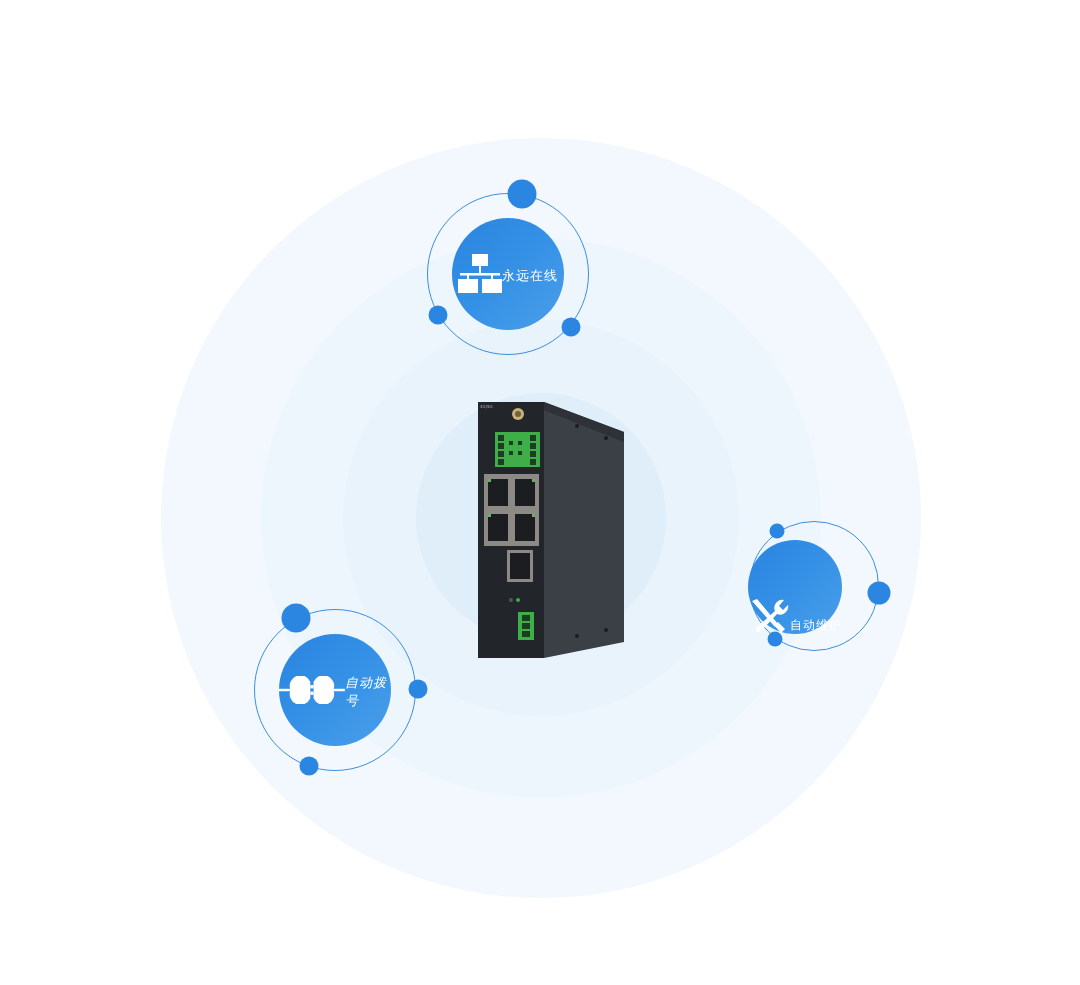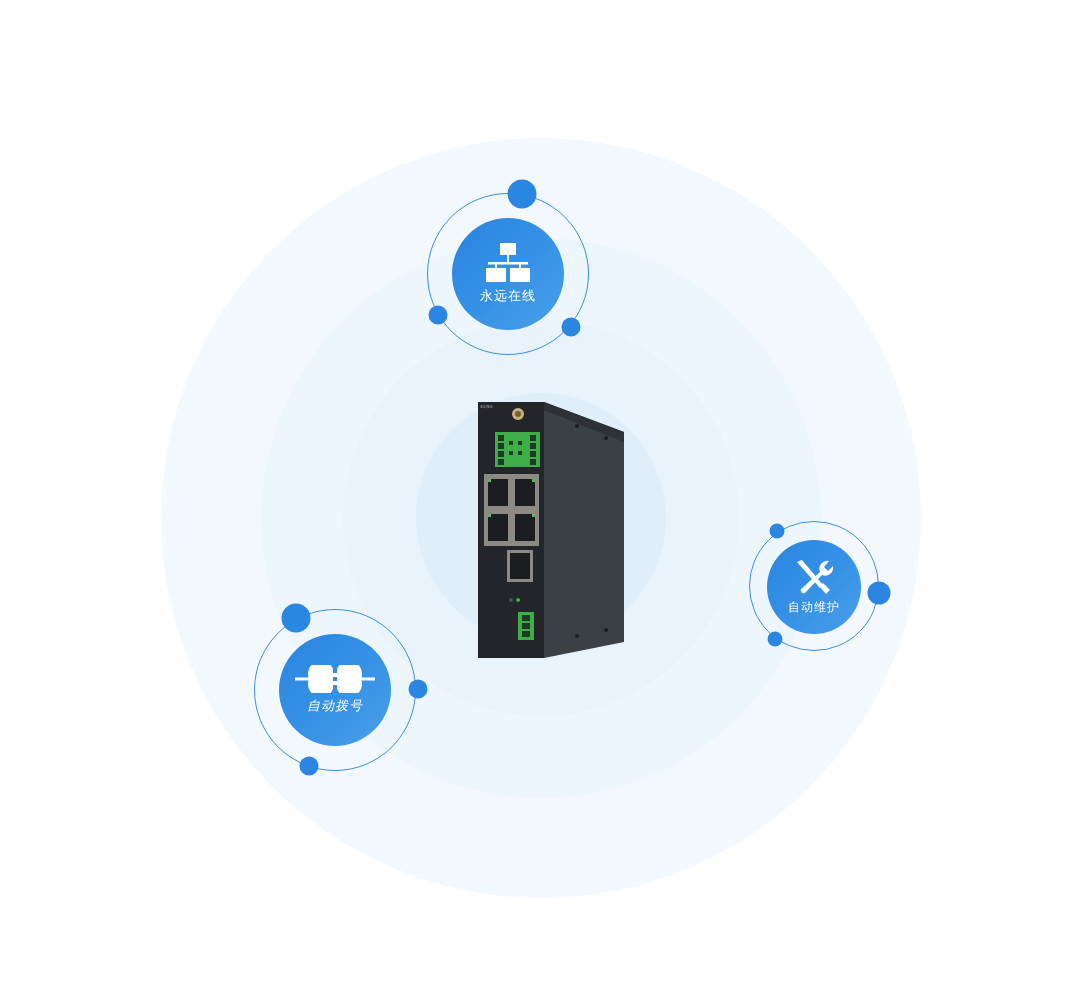--- a/index.html
+++ b/index.html
@@ -14,21 +14,21 @@
     .halo-3 { left: 541px; top: 518px; width: 560px; height: 560px; background: #eef6fd; }
     .halo-2 { left: 541px; top: 518px; width: 396px; height: 396px; background: #e8f3fc; }
     .halo-1 { left: 541px; top: 518px; width: 250px; height: 250px; background: #e0eefa; }
 
     .feature { position: absolute; }
     .orbit { position: absolute; border: 1.2px solid #3a8fe0; border-radius: 50%; box-sizing: border-box; }
     .dot { position: absolute; border-radius: 50%; background: #2b86e2; transform: translate(-50%, -50%); }
     .core {
       position: absolute; border-radius: 50%; transform: translate(-50%, -50%);
       background: linear-gradient(135deg, #2a84e0 0%, #3591e6 50%, #4a9ee9 100%);
-      display: flex; flex-direction: column; align-items: center; justify-content: center; color: #fff;
+      display: flex; flex-direction: row; align-items: center; justify-content: center; color: #fff;
     }
     .core .label { font-size: 13px; letter-spacing: 1px; color: #ffffff; margin-top: 4px; }
     .core svg { display: block; }
 
     
     .device { position: absolute; left: 478px; top: 402px; width: 150px; height: 256px; }
   </style>
 </head>
 <body>
 
@@ -56,21 +56,21 @@
       </svg>
       <span class="label">永远在线</span>
     </div>
   </div>
 
   <div class="feature">
     <div class="orbit" style="left:749px; top:521px; width:130px; height:130px;"></div>
     <div class="dot" style="left:777px; top:531px; width:15px; height:15px;"></div>
     <div class="dot" style="left:879px; top:593px; width:23px; height:23px;"></div>
     <div class="dot" style="left:775px; top:639px; width:15px; height:15px;"></div>
-    <div class="core" style="left:814px; top:587px; width:94px; height:94px;">
+    <div class="core" style="left:795px; top:587px; width:94px; height:94px;align-items:flex-end;">
       <svg width="42" height="36" viewBox="0 0 42 36">
         <path d="M4 3 L9 1 L30 26 L27 29 Z" fill="#fff"></path>
         <path d="M26 27 L33 35 L37 31 L30 24 Z" fill="#fff"></path>
         <path d="M36 2 a8 8 0 0 0 -9 11 L8 30 a3 3 0 0 0 4 4 L29 16 a8 8 0 0 0 11 -9 L35 12 L31 8 Z" fill="#fff"></path>
       </svg>
       <span class="label" style="font-size:12px;">自动维护</span>
     </div>
   </div>
 
   <div class="feature">

